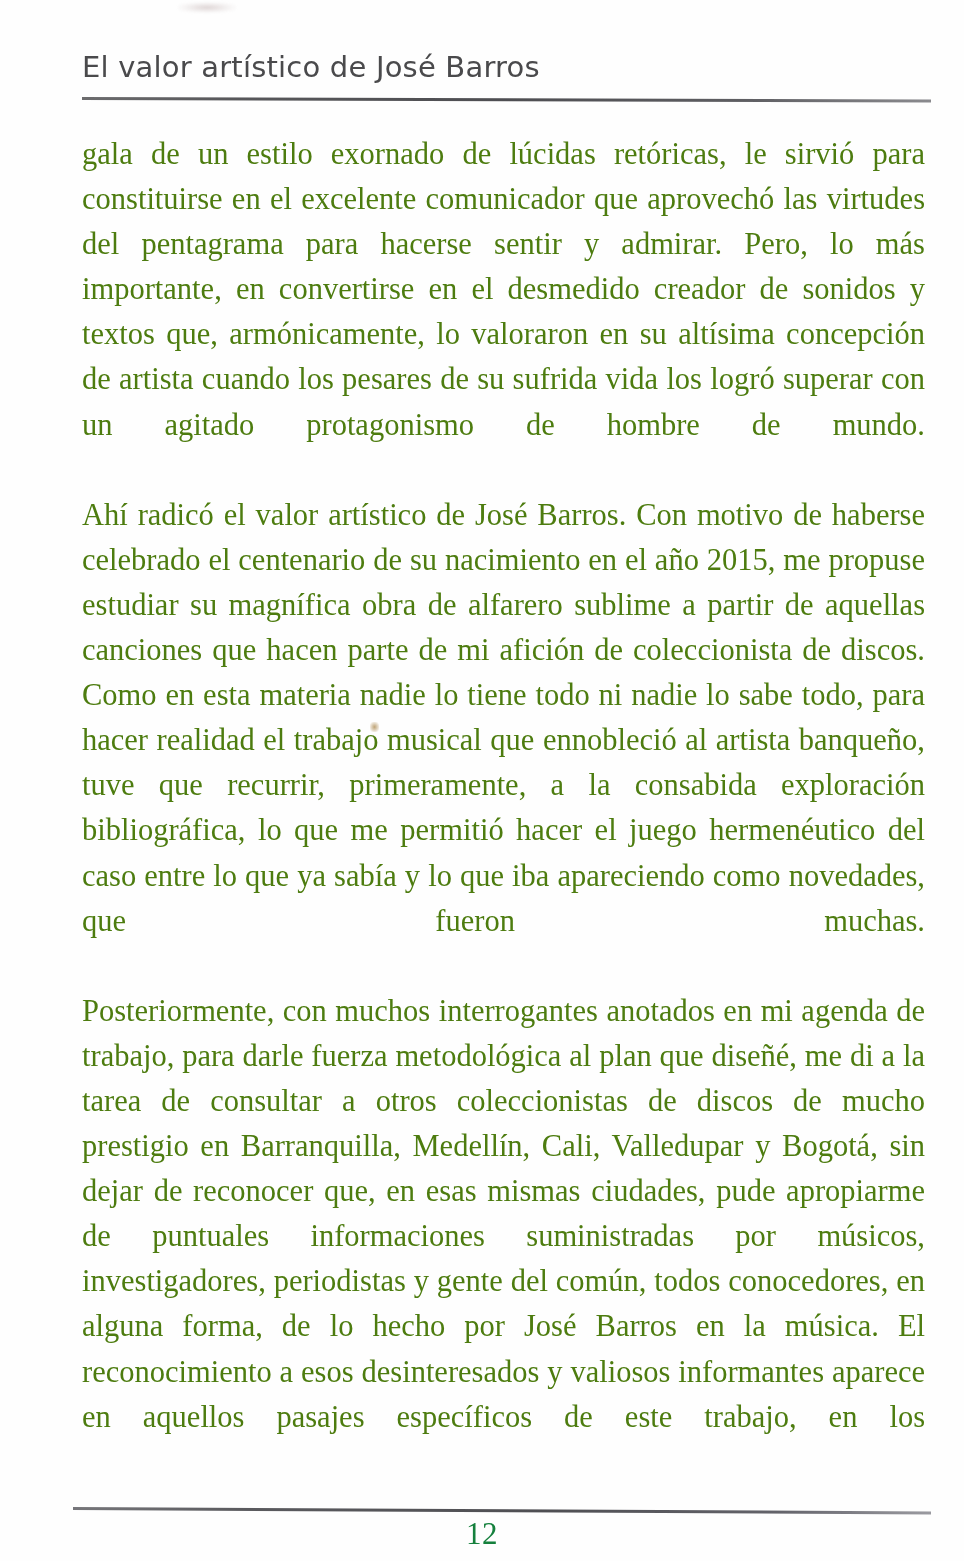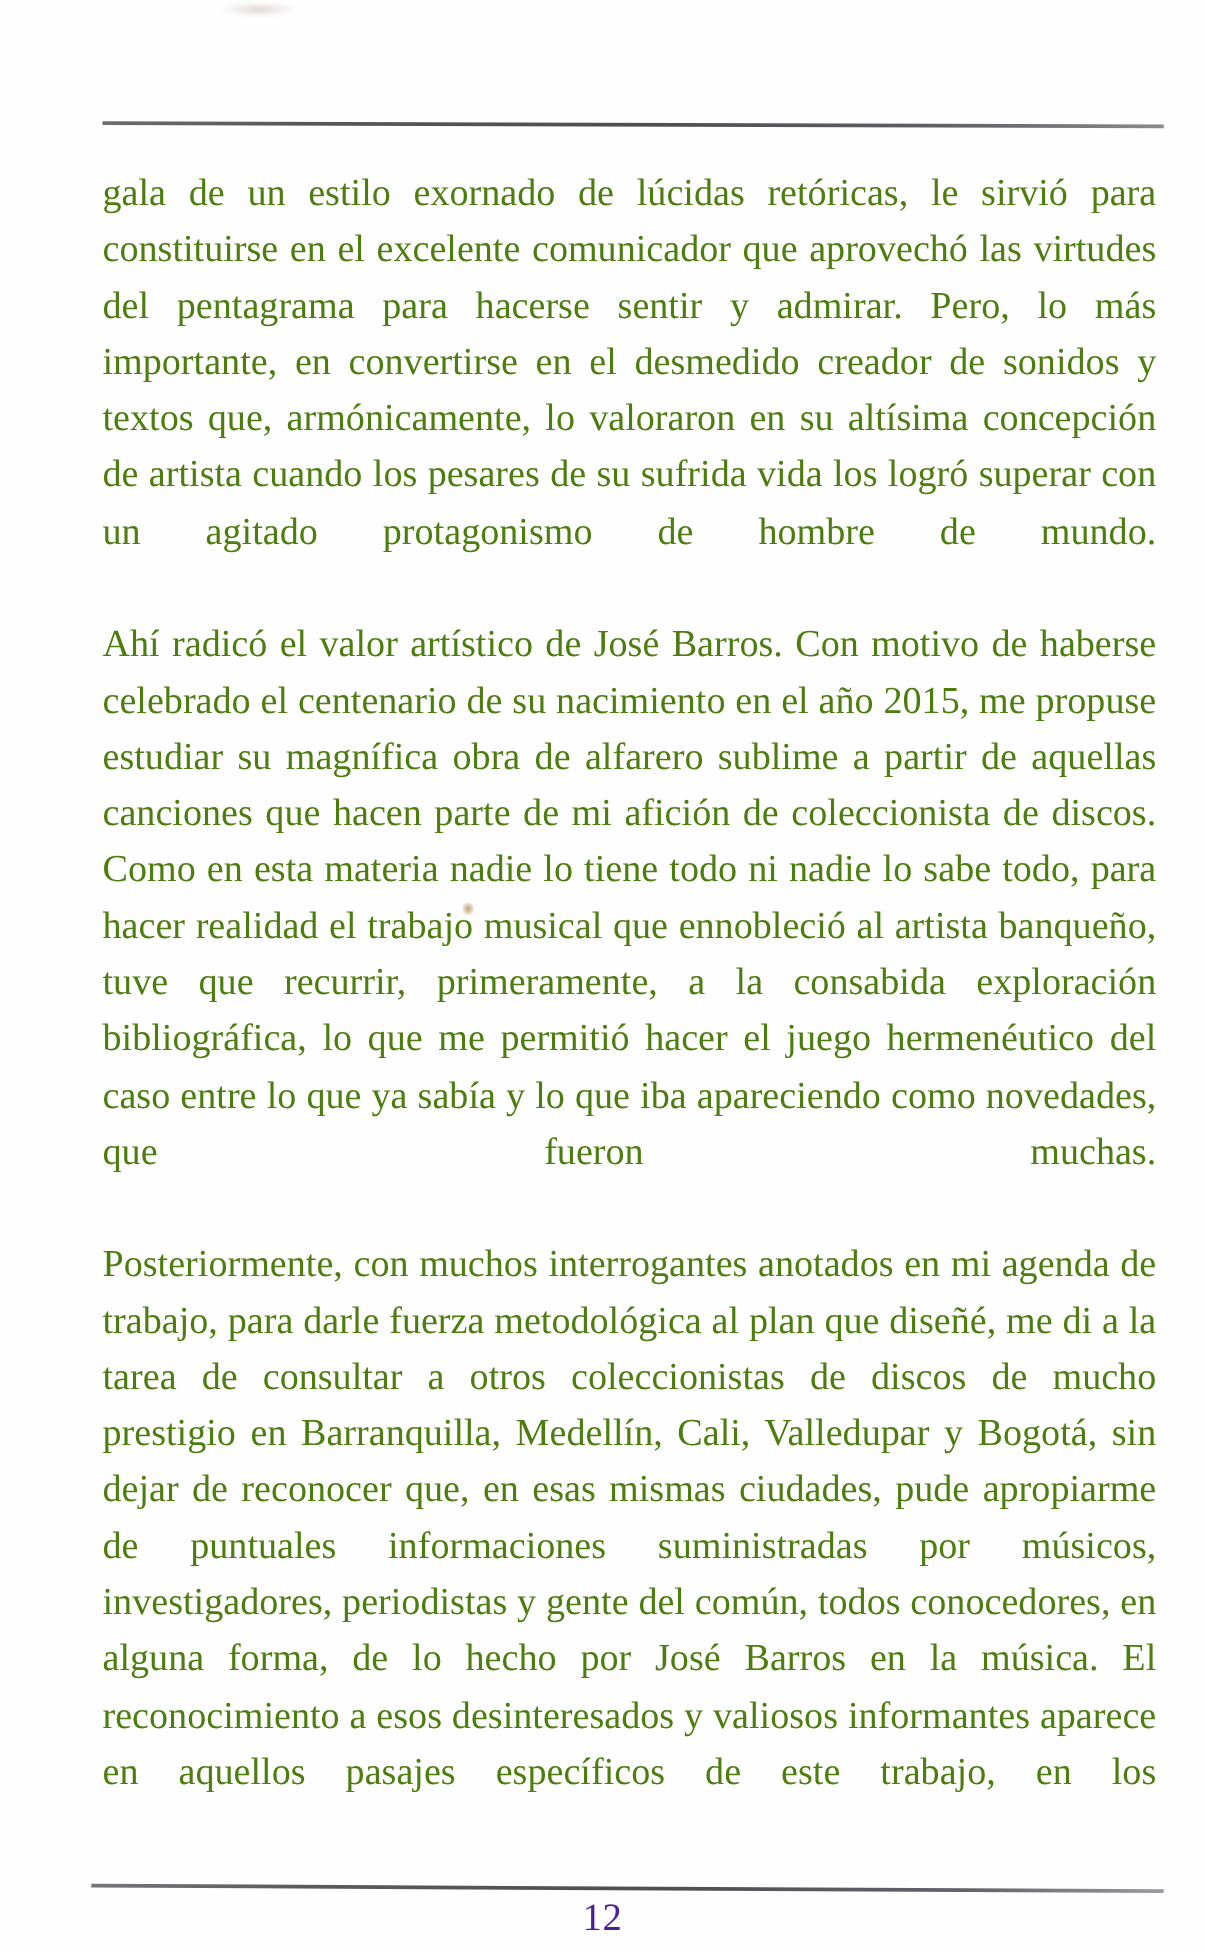--- a/index.html
+++ b/index.html
@@ -111,31 +111,34 @@
     transform: rotate(0.30deg);
     transform-origin: left center;
   }
   .page-number {
     position: absolute;
     left: 0;
     top: 1516px;
     width: 964px;
     text-align: center;
     font-size: 31px;
-    color: #4c1d95;
+    color: #15803d;
     letter-spacing: 0.5px;
   }
 </style>
 </head>
 <body>
 
 <div class="page">
 
   <div class="scan-speck-top"></div>
 
+  <div class="header">
+    <div class="header-title">El valor artístico de José Barros</div>
+  </div>
   <div class="header-rule"></div>
 
   <div class="body-text">
     <p>gala de un estilo exornado de lúcidas retóricas, le sirvió para constituirse en el excelente comunicador que aprovechó las virtudes del pentagrama para hacerse sentir y admirar. Pero, lo más importante, en convertirse en el desmedido creador de sonidos y textos que, armónicamente, lo valoraron en su altísima concepción de artista cuando los pesares de su sufrida vida  los logró superar con un agitado protagonismo de hombre de mundo.</p>
     <p>Ahí radicó el valor artístico de José Barros. Con motivo de haberse celebrado el centenario de su nacimiento en el año 2015, me propuse estudiar su magnífica obra de alfarero sublime a partir de aquellas canciones que hacen parte de mi afición de coleccionista de discos. Como en esta materia nadie lo tiene todo ni nadie lo sabe todo, para hacer realidad el trabajo musical que ennobleció al artista banqueño, tuve que recurrir, primeramente, a la consabida exploración bibliográfica, lo que me permitió hacer el juego hermenéutico del caso entre lo que ya sabía y lo que iba apareciendo como novedades, que fueron muchas.</p>
     <p>Posteriormente, con muchos interrogantes anotados en mi agenda de trabajo, para darle fuerza metodológica al plan que diseñé, me di a la tarea de consultar a otros coleccionistas de discos de mucho prestigio en Barranquilla, Medellín, Cali, Valledupar y Bogotá, sin dejar de reconocer que, en esas mismas ciudades, pude apropiarme de puntuales informaciones suministradas por músicos, investigadores, periodistas y gente del común, todos conocedores, en alguna forma, de lo hecho por José Barros en la música. El reconocimiento a esos desinteresados y valiosos informantes aparece en aquellos pasajes específicos de este trabajo, en los</p>
   </div>
 
   <div class="scan-speck-inline"></div>
 

